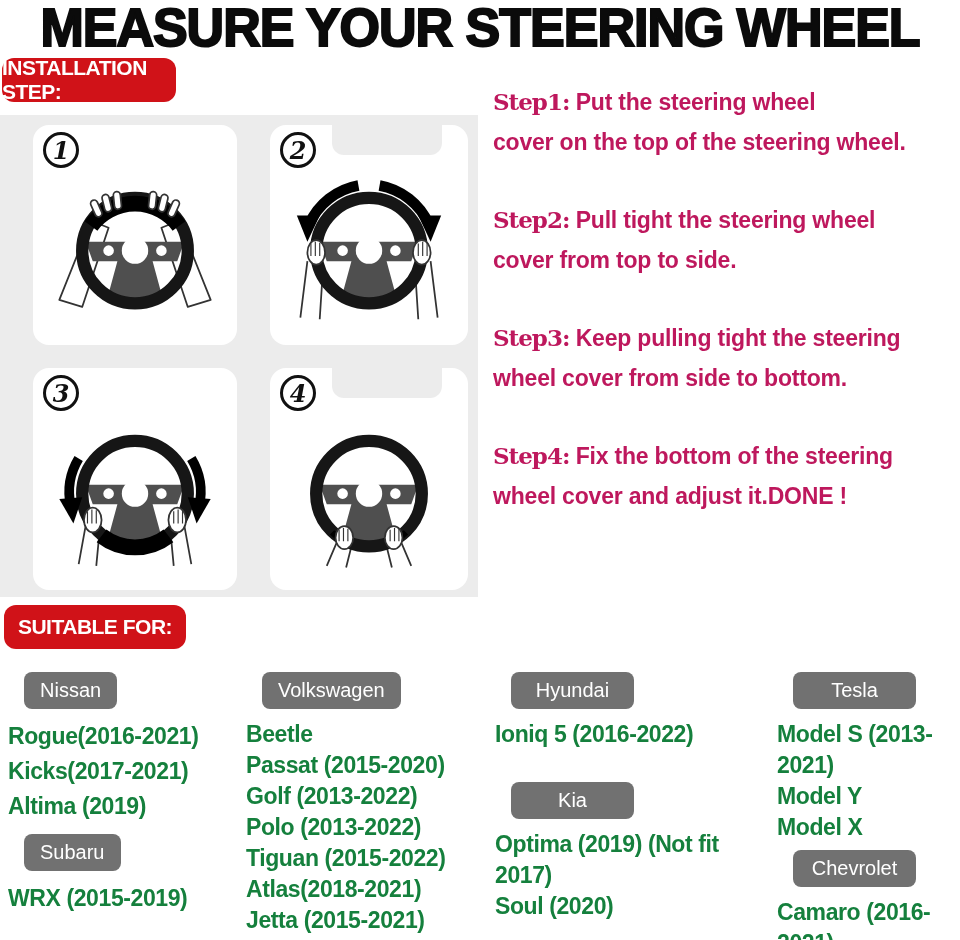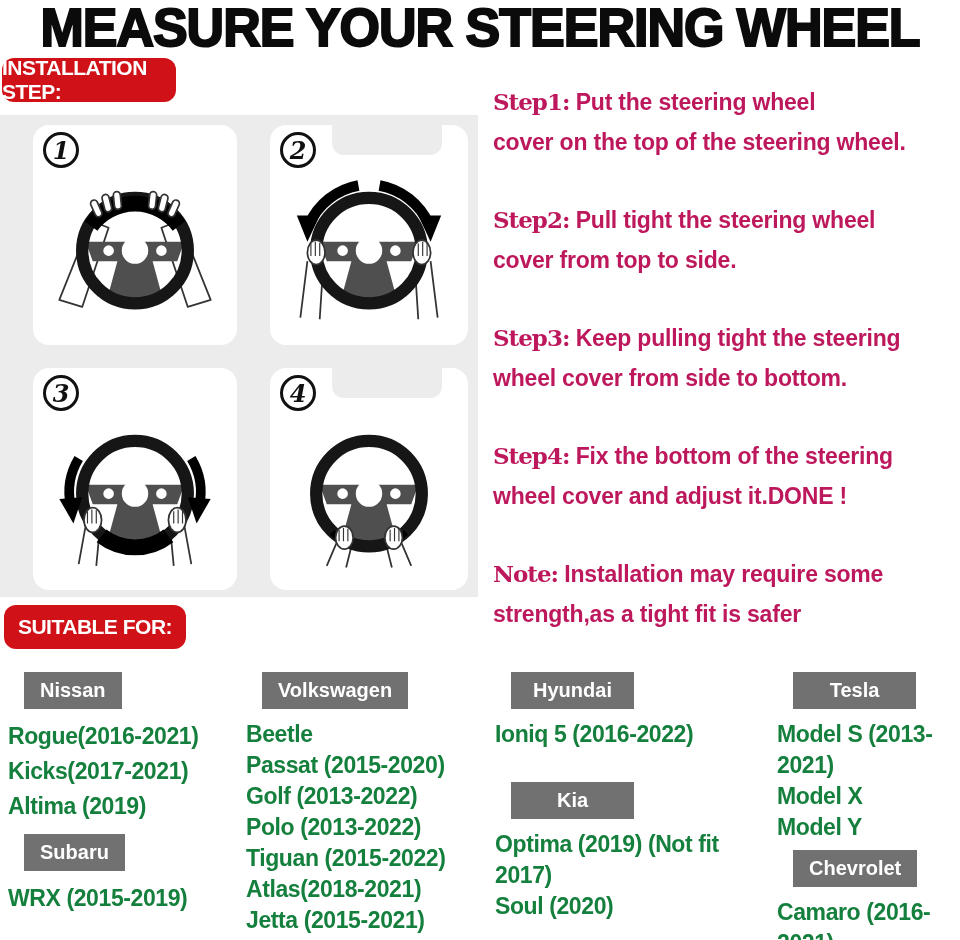--- a/index.html
+++ b/index.html
@@ -42,22 +42,22 @@
   .step .lbl { font-family:"DejaVu Serif", serif; font-weight:bold; letter-spacing:-1px; }
   .step .txt { white-space:pre-line; }
   .note { margin-top:2px; }
 
   
   .col { position:absolute; top:668px; }
   #col-0 { left:8px;   width:230px; }
   #col-1 { left:246px; width:235px; }
   #col-2 { left:495px; width:265px; }
   #col-3 { left:777px; width:180px; }
-  .brand-badge { background:#717171; color:#fff; font-weight:bold; font-size:20px;
-                 border-radius:0; height:37px; display:flex; align-items:center;
+  .brand-badge { background:#717171; color:#fff; font-weight:normal; font-size:20px;
+                 border-radius:8px; height:37px; display:flex; align-items:center;
                  justify-content:center; width:fit-content; padding:0 16px;
                  margin:4px 0 10px 16px; }
   #col-0 .brand-badge { min-width:93px; }
   #col-2 .brand-badge, #col-3 .brand-badge { min-width:123px; }
   #col-1 .brand-badge { min-width:125px; }
   .model { font-weight:bold; color:#15803d; font-size:23px; letter-spacing:-0.4px; }
   #col-0 .model { line-height:35px; }
   #col-1 .model, #col-2 .model, #col-3 .model { line-height:31px; }
   #col-0 .group-1 { margin-top:10px; }
   #col-2 .group-1 { margin-top:32px; }
@@ -187,25 +187,20 @@
     <div class="step">
       <span class="lbl">Step3:</span>
       <span class="txt">Keep pulling tight the steering
 wheel cover from side to bottom.</span>
     </div>
     <div class="step">
       <span class="lbl">Step4:</span>
       <span class="txt">Fix the bottom of the steering
 wheel cover and adjust it.DONE !</span>
     </div>
-    <div class="step note">
-      <span class="lbl">Note:</span>
-      <span class="txt">Installation may require some
-strength,as a tight fit is safer</span>
-    </div>
   </div>
 
   <div class="red-badge" id="suitable-badge">
     <span>SUITABLE FOR:</span>
   </div>
 
   <div class="col" id="col-0">
     <div class="group group-0">
       <div class="brand-badge">Nissan</div>
       <div class="model">Rogue(2016-2021)</div>
@@ -240,22 +235,22 @@
       <div class="brand-badge">Kia</div>
       <div class="model">Optima (2019) (Not fit 2017)</div>
       <div class="model">Soul (2020)</div>
     </div>
   </div>
 
   <div class="col" id="col-3">
     <div class="group group-0">
       <div class="brand-badge">Tesla</div>
       <div class="model">Model S (2013-2021)</div>
+      <div class="model">Model Y</div>
       <div class="model">Model X</div>
-      <div class="model">Model Y</div>
     </div>
     <div class="group group-1">
       <div class="brand-badge">Chevrolet</div>
       <div class="model">Camaro (2016-2021)</div>
     </div>
   </div>
 
 </div>
 
 </body></html>

